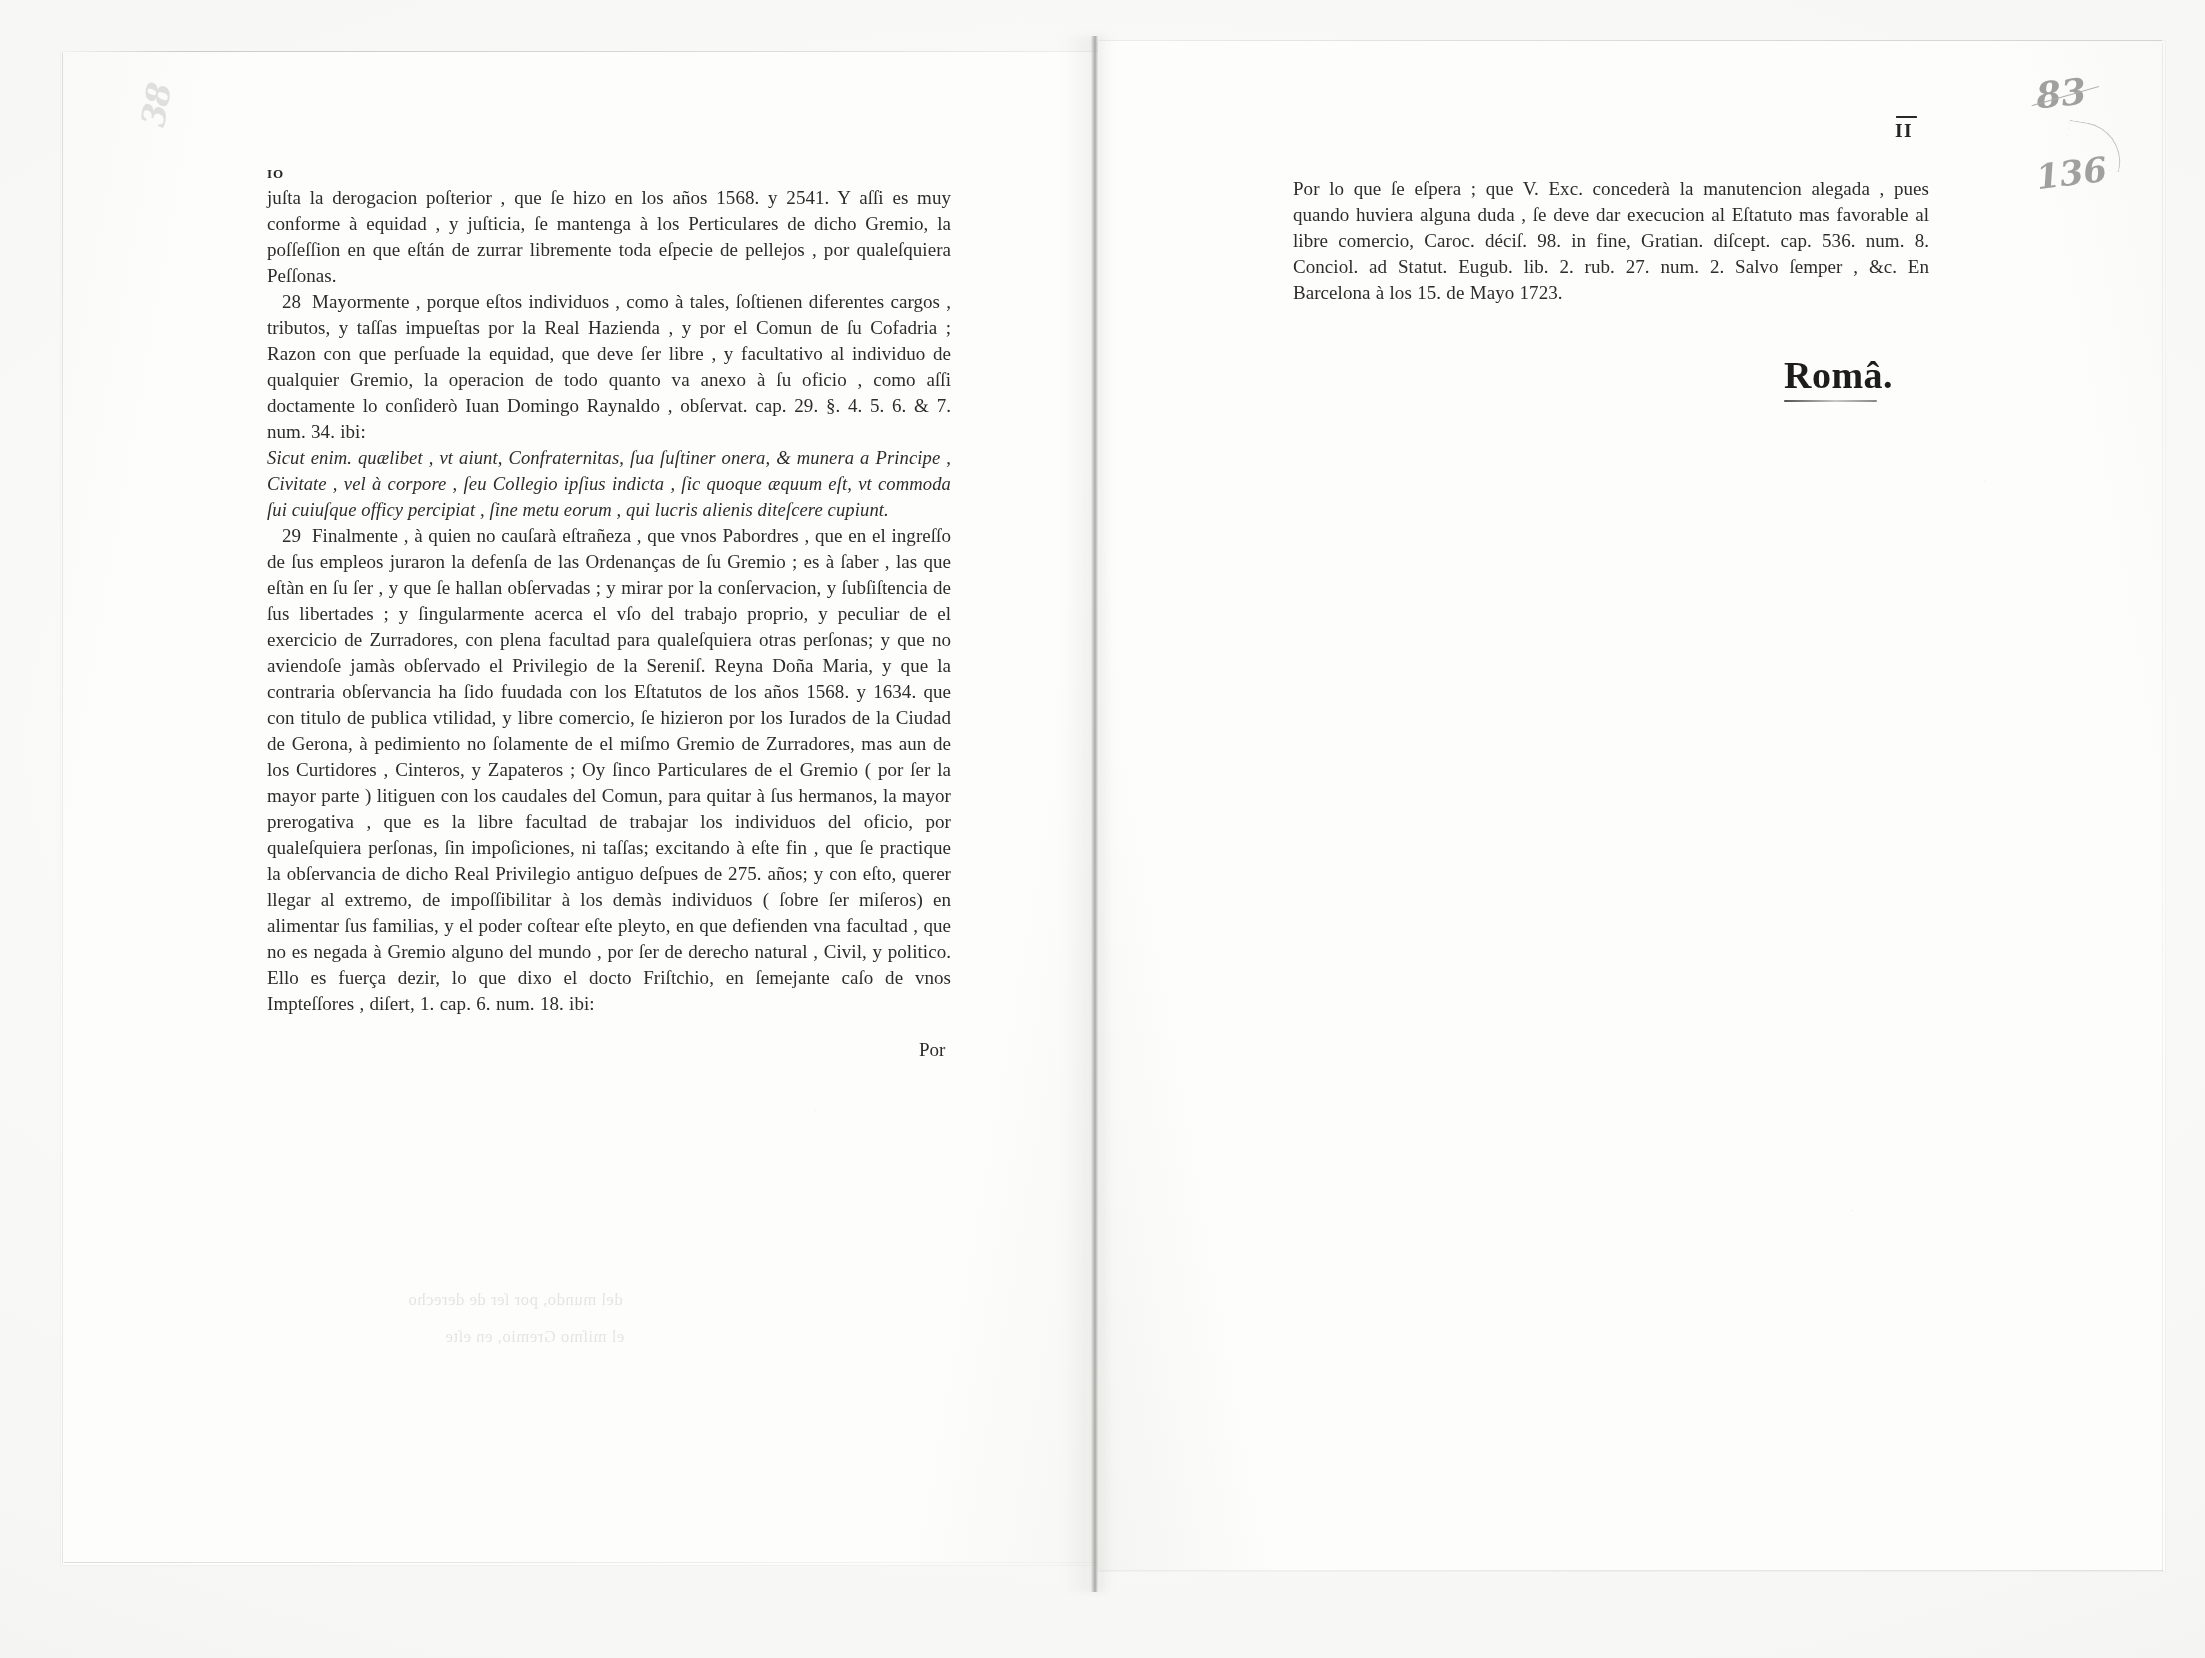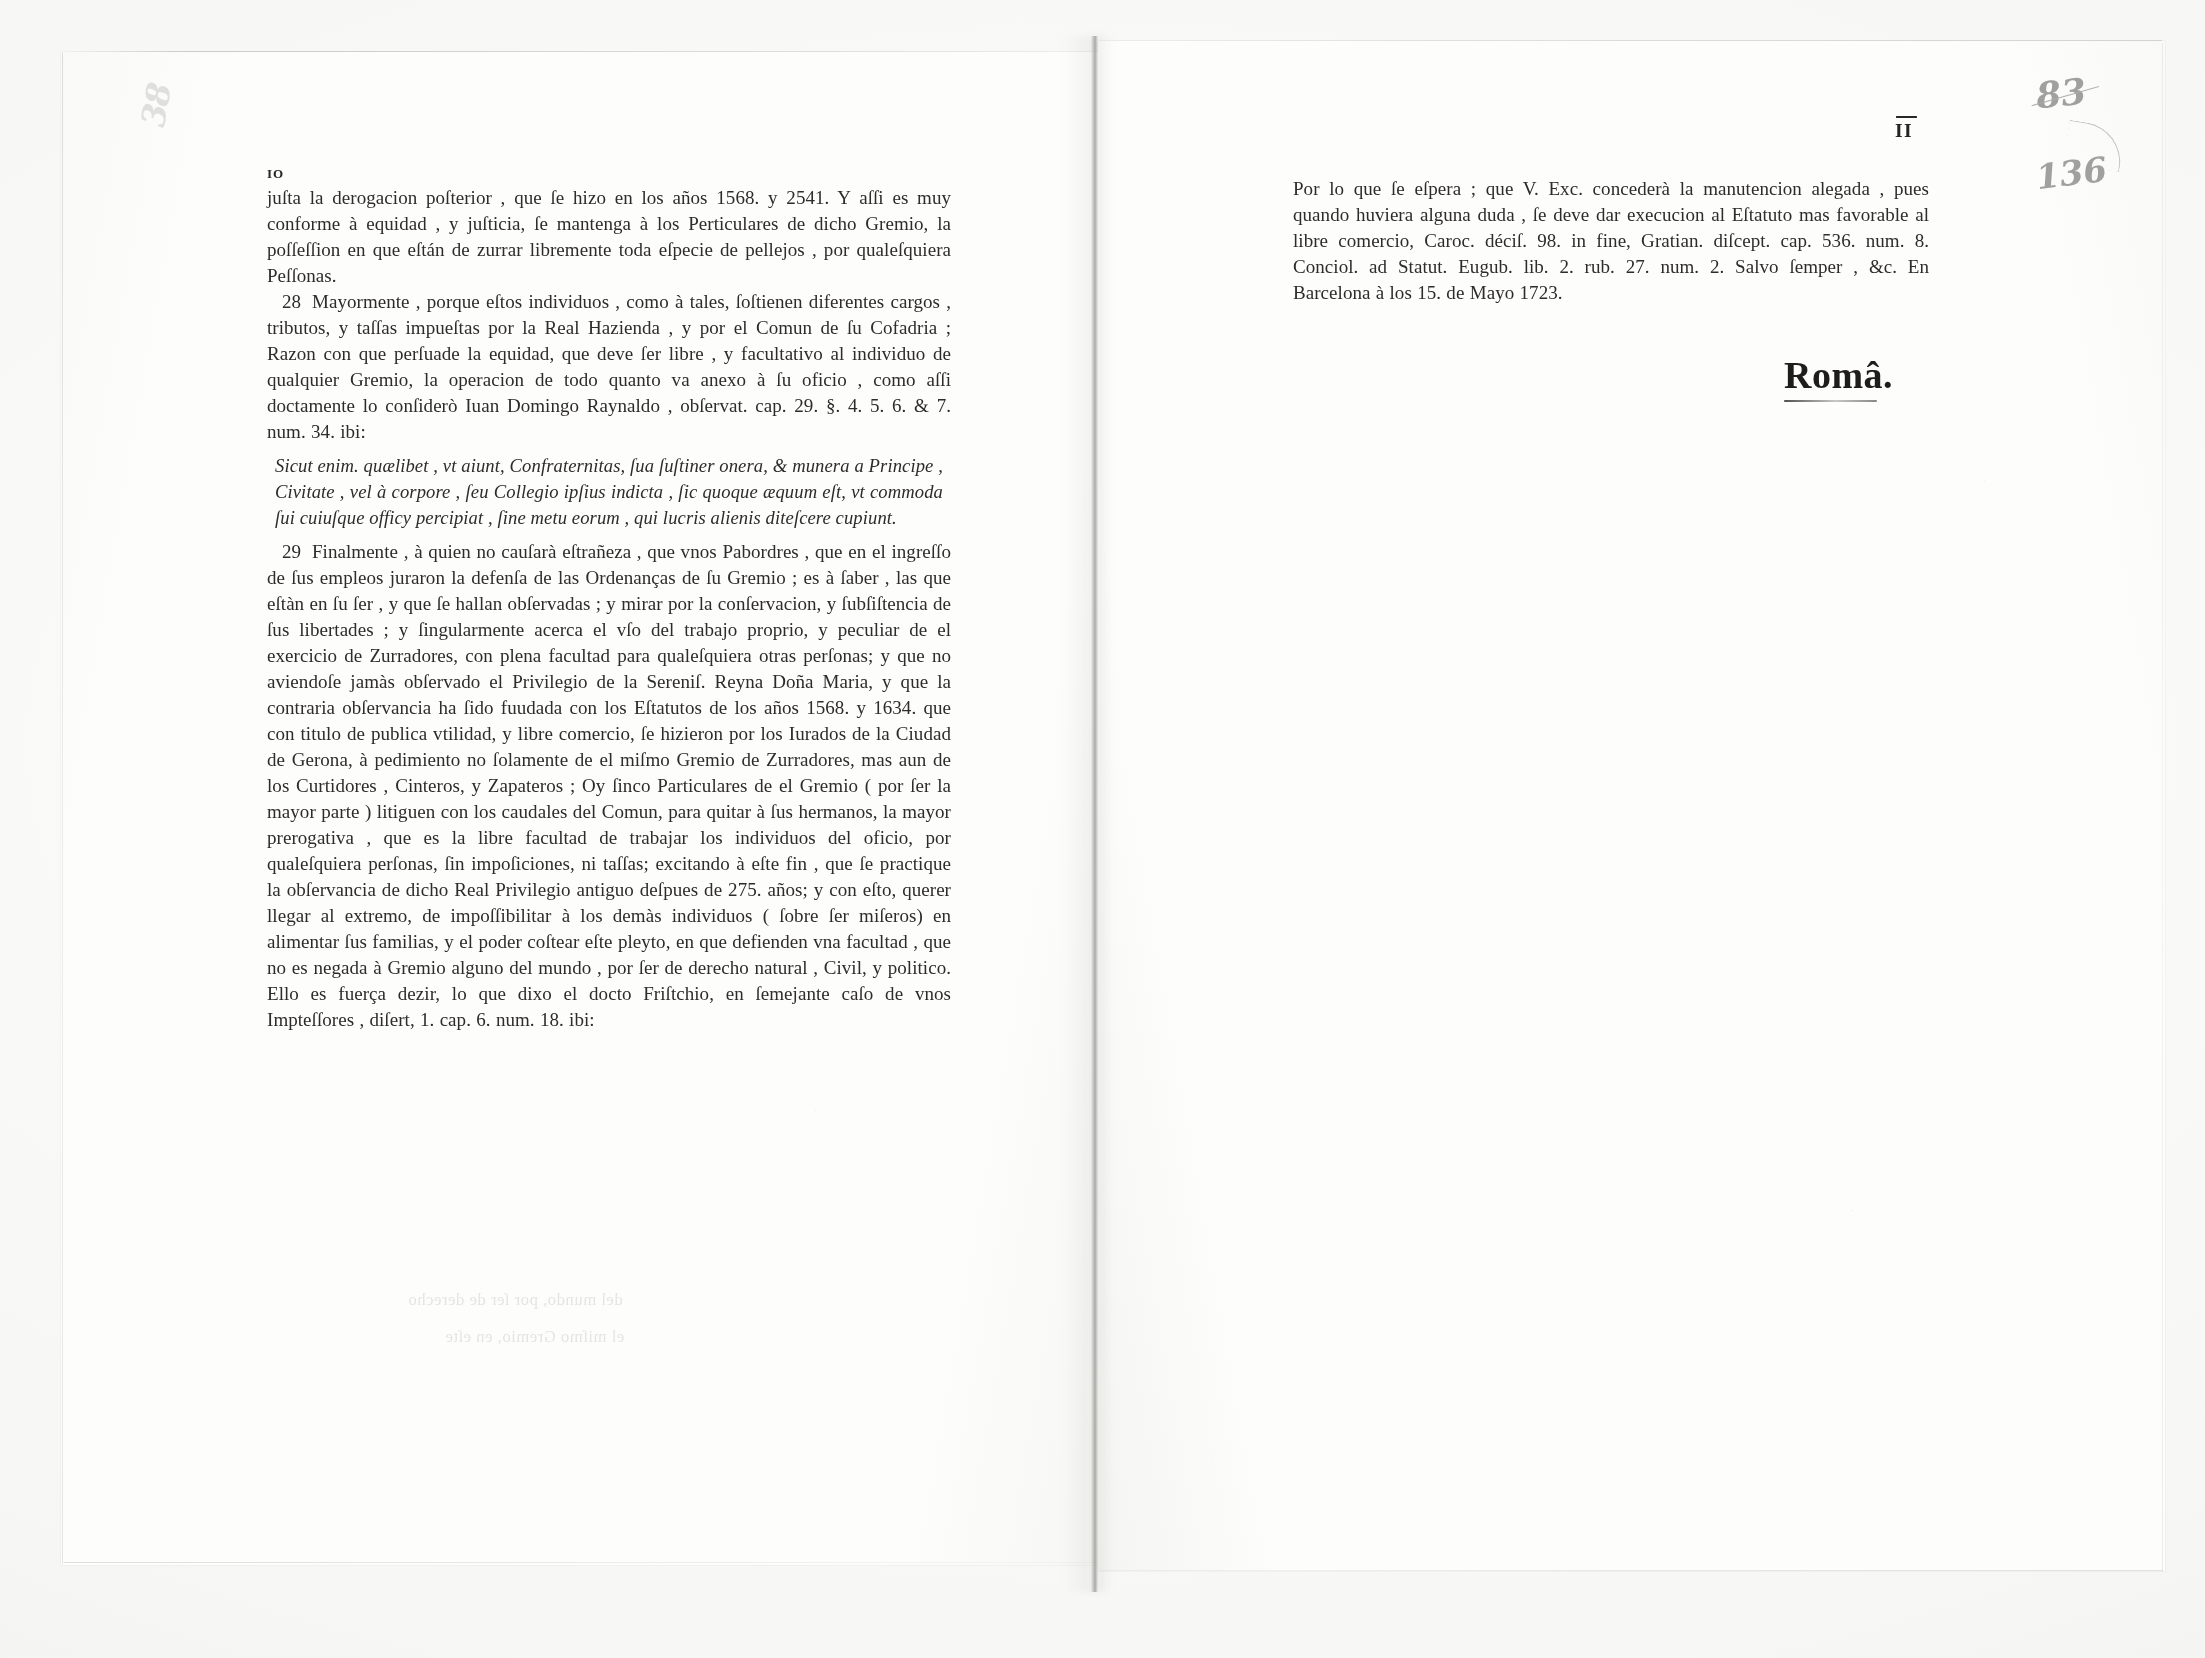--- a/index.html
+++ b/index.html
@@ -170,21 +170,21 @@
     font-size: 19px;
     line-height: 26px;
     text-align: justify;
     text-align-last: left;
     word-spacing: 0.5px;
     letter-spacing: 0.05px;
     color: #2e2c28;
   }
 
   p.latin {
-    margin: 8px;
+    margin: 0;
     font-size: 18.6px;
     line-height: 26px;
     font-style: italic;
     text-align: justify;
     text-align-last: left;
     letter-spacing: 0.1px;
     color: #2e2c28;
   }
 
   .para-num {
@@ -309,20 +309,21 @@
       <span class="para-num">28</span><span>Mayormente , porque eſtos individuos , como à tales, ſoſtienen diferentes cargos , tributos, y taſſas impueſtas por la Real Hazienda , y por el Comun de ſu Cofadria ; Razon con que perſuade la equidad, que deve ſer libre , y facultativo al individuo de qualquier Gremio, la operacion de todo quanto va anexo à ſu oficio , como aſſi doctamente lo conſiderò Iuan Domingo Raynaldo , obſervat. cap. 29. §. 4. 5. 6. &amp; 7. num. 34. ibi:</span>
     </p>
 
     <p class="latin">Sicut enim. quælibet , vt aiunt, Confraternitas, ſua ſuſtiner onera, &amp; munera a Principe , Civitate , vel à corpore , ſeu Collegio ipſius indicta , ſic quoque æquum eſt, vt commoda ſui cuiuſque officy percipiat , ſine metu eorum , qui lucris alienis diteſcere cupiunt.</p>
 
     <p class="body">
       <span class="para-num">29</span><span>Finalmente , à quien no cauſarà eſtrañeza , que vnos Pabordres , que en el ingreſſo de ſus empleos juraron la defenſa de las Ordenanças de ſu Gremio ; es à ſaber , las que eſtàn en ſu ſer , y que ſe hallan obſervadas ; y mirar por la conſervacion, y ſubſiſtencia de ſus libertades ; y ſingularmente acerca el vſo del trabajo proprio, y peculiar de el exercicio de Zurradores, con plena facultad para qualeſquiera otras perſonas; y que no aviendoſe jamàs obſervado el Privilegio de la Sereniſ. Reyna Doña Maria, y que la contraria obſervancia ha ſido fuudada con los Eſtatutos de los años 1568. y 1634. que con titulo de publica vtilidad, y libre comercio, ſe hizieron por los Iurados de la Ciudad de Gerona, à pedimiento no ſolamente de el miſmo Gremio de Zurradores, mas aun de los Curtidores , Cinteros, y Zapateros ; Oy ſinco Particulares de el Gremio ( por ſer la mayor parte ) litiguen con los caudales del Comun, para quitar à ſus hermanos, la mayor prerogativa , que es la libre facultad de trabajar los individuos del oficio, por qualeſquiera perſonas, ſin impoſiciones, ni taſſas; excitando à eſte fin , que ſe practique la obſervancia de dicho Real Privilegio antiguo deſpues de 275. años; y con eſto, querer llegar al extremo, de impoſſibilitar à los demàs individuos ( ſobre ſer miſeros) en alimentar ſus familias, y el poder coſtear eſte pleyto, en que defienden vna facultad , que no es negada à Gremio alguno del mundo , por ſer de derecho natural , Civil, y politico. Ello es fuerça dezir, lo que dixo el docto Friſtchio, en ſemejante caſo de vnos Impteſſores , diſert, 1. cap. 6. num. 18. ibi:</span>
     </p>
 
 
+    <div class="catchword">Por</div>
   </div>
 
   <div class="ghost" id="ghost-a">del mundo, por ſer de derecho</div>
   <div class="ghost" id="ghost-b">el miſmo Gremio, en eſte</div>
 
   <div class="folio-right">
     <span class="bar"></span>
     <span>II</span>
   </div>
 

